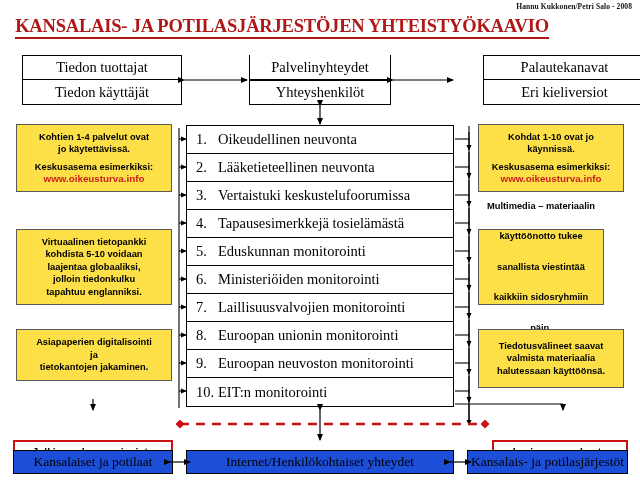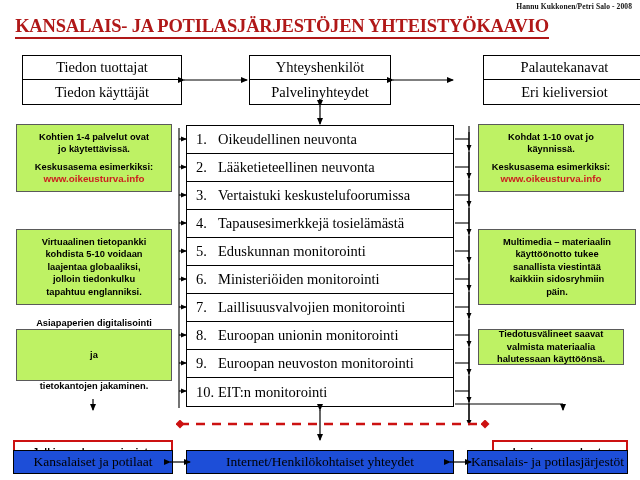--- a/index.html
+++ b/index.html
@@ -67,21 +67,21 @@
   }
   .toprow-cell.second { border-top: none; }
 
   .topgroup { position: absolute; }
 
   
   .note {
     position: absolute;
     box-sizing: border-box;
     border: 1px solid #5a5a5a;
-    background: #bef264;
+    background: #fde047;
     padding: 3px 4px;
     font-family: "Liberation Sans", "DejaVu Sans", sans-serif;
     font-size: 9.3px;
     font-weight: bold;
     line-height: 12.5px;
     text-align: center;
     display: flex;
     flex-direction: column;
     align-items: center;
     justify-content: center;
@@ -168,22 +168,22 @@
   <div class="credit">Hannu Kukkonen/Petri Salo - 2008</div>
 
   <div class="title"><span>KANSALAIS- JA POTILASJÄRJESTÖJEN YHTEISTYÖKAAVIO</span></div>
 
   <div class="topgroup" style="left:22px; top:55px; width:160px;">
     <div class="toprow-cell">Tiedon tuottajat</div>
     <div class="toprow-cell second">Tiedon käyttäjät</div>
   </div>
 
   <div class="topgroup" style="left:249px; top:55px; width:142px;">
+    <div class="toprow-cell second">Palvelinyhteydet</div>
     <div class="toprow-cell">Yhteyshenkilöt</div>
-    <div class="toprow-cell second">Palvelinyhteydet</div>
   </div>
 
   <div class="topgroup" style="left:455px; top:55px; width:163px;padding-left:28px;">
     <div class="toprow-cell">Palautekanavat</div>
     <div class="toprow-cell second">Eri kieliversiot</div>
   </div>
 
   <div class="note" style="left:16px; top:124px; width:156px; height:68px;">
     <div>Kohtien 1-4 palvelut ovat</div>
     <div>jo käytettävissä.</div>
@@ -193,43 +193,43 @@
   </div>
 
   <div class="note" style="left:16px; top:229px; width:156px; height:76px;">
     <div>Virtuaalinen tietopankki</div>
     <div>kohdista 5-10 voidaan</div>
     <div>laajentaa globaaliksi,</div>
     <div>jolloin tiedonkulku</div>
     <div>tapahtuu englanniksi.</div>
   </div>
 
-  <div class="note" style="left:16px; top:329px; width:156px; height:52px;gap:19px;">
+  <div class="note" style="left:16px; top:329px; width:156px; height:52px;">
     <div>Asiapaperien digitalisointi</div>
     <div>ja</div>
     <div>tietokantojen jakaminen.</div>
   </div>
 
   <div class="note" style="left:478px; top:124px; width:146px; height:68px;">
     <div>Kohdat 1-10 ovat jo</div>
     <div>käynnissä.</div>
     <div class="gap"></div>
     <div>Keskusasema esimerkiksi:</div>
     <div class="url">www.oikeusturva.info</div>
   </div>
 
-  <div class="note" style="left:478px; top:229px; width:158px; height:76px;">
+  <div class="note" style="left:478px; top:229px; width:126px; height:76px;gap:18px;">
     <div>Multimedia – materiaalin</div>
     <div>käyttöönotto tukee</div>
     <div>sanallista viestintää</div>
     <div>kaikkiin sidosryhmiin</div>
     <div>päin.</div>
   </div>
 
-  <div class="note" style="left:478px; top:329px; width:146px; height:36px;">
+  <div class="note" style="left:478px; top:329px; width:146px; height:59px;">
     <div>Tiedotusvälineet saavat</div>
     <div>valmista materiaalia</div>
     <div>halutessaan käyttöönsä.</div>
   </div>
 
   <div class="list">
     <div class="list-item">
         <span class="num">1.</span>
         <span>Oikeudellinen neuvonta</span>
       </div>

